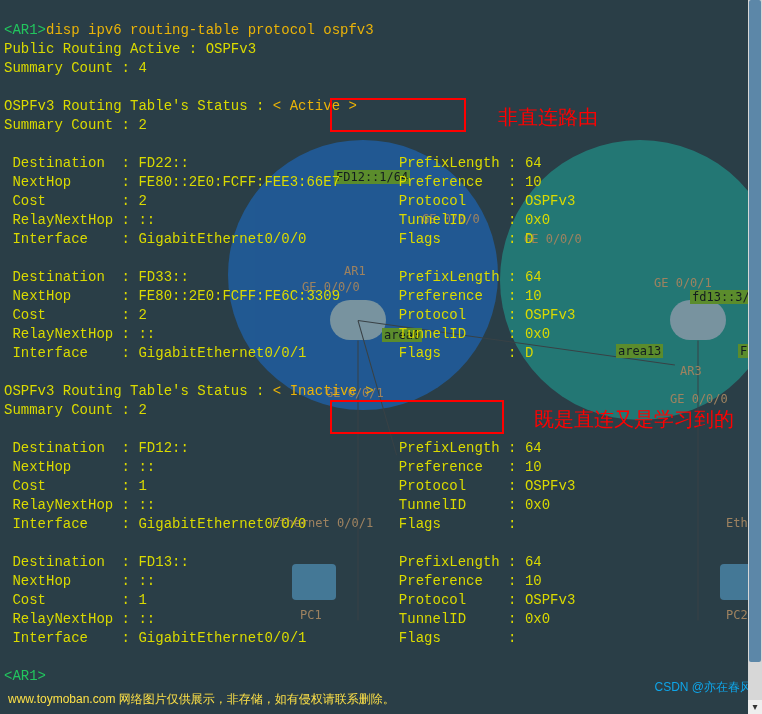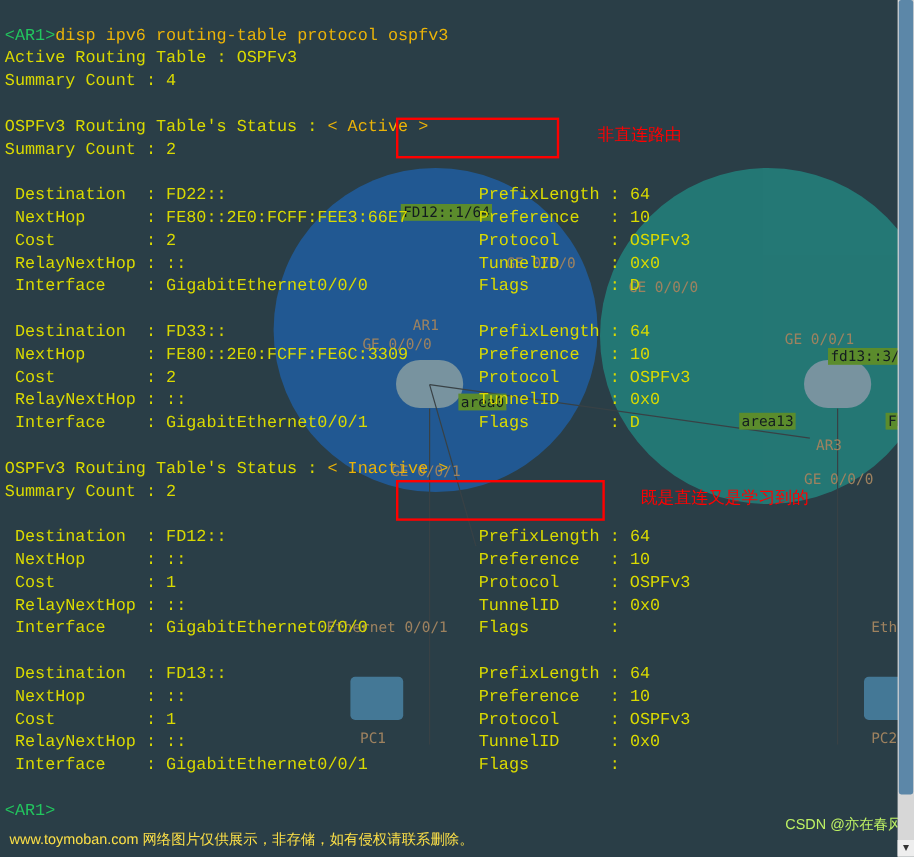--- a/index.html
+++ b/index.html
@@ -1,29 +1,29 @@
 <!DOCTYPE html>
 <html><head>
 <meta charset="utf-8">
 <style>
   html,body{margin:0;padding:0;width:762px;height:714px;overflow:hidden;background:#2a3e47;font-family:"Courier New",monospace;font-size:14px;color:#dada00;position:relative}
   .terminal{position:relative;z-index:2;white-space:pre;line-height:19px;padding:2px 4px}
   .prompt{color:#22c55e}
   .cyan{color:#eab308}
   .red-box{position:absolute;border:2px solid #f00;z-index:3}
-  .anno{position:absolute;color:#f00;font-family:Liberation Sans, sans-serif;font-size:14px;z-index:3}
+  .anno{position:absolute;color:#f00;font-family:Liberation Sans, sans-serif;font-size:20px;z-index:3}
   .topo{position:absolute;inset:0;z-index:1;opacity:.55}
   .circle{position:absolute;border-radius:50%}
   .router{position:absolute;width:56px;height:40px;border-radius:22px;background:#b8d9e8}
   .pc{position:absolute;width:44px;height:36px;background:#5aa8d8;border-radius:4px}
   .link{position:absolute;background:#444;height:1px}
   .lbl{position:absolute;background:#84cc16;color:#000;font:12px monospace;padding:0 2px}
   .lbl2{position:absolute;color:#fdba74;font:12px monospace}
   .watermark{position:absolute;bottom:6px;left:8px;color:#fde047;font:12px sans-serif;z-index:4}
-  .watermark2{position:absolute;bottom:18px;right:10px;color:#bef264;font:12px sans-serif;z-index:4}
+  .watermark2{position:absolute;bottom:18px;right:10px;color:#0ea5e9;font:12px sans-serif;z-index:4}
   #scroll{position:absolute;right:0;top:0;width:14px;height:714px;background:#d7d7d7;z-index:5}
   #thumb{position:absolute;left:1px;top:0;width:12px;height:662px;background:#5c87a8;border-radius:2px}
   #sb-down{position:absolute;bottom:0;left:0;width:14px;height:14px;background:#eee;color:#333;text-align:center;font:10px/14px sans-serif}
 </style>
 </head>
 <body>
 
 <div class="topo">
   <div class="circle" style="left:228px;top:140px;width:270px;height:270px;background:#1a6fd0"></div>
   <div class="circle" style="left:500px;top:140px;width:280px;height:280px;background:#1fa79a"></div>
@@ -49,21 +49,21 @@
   <span class="lbl2" style="left:272px;top:516px">Ethernet 0/0/1</span>
   <span class="lbl2" style="left:726px;top:516px">Ethern</span>
   <span class="lbl2" style="left:344px;top:264px">AR1</span>
   <span class="lbl2" style="left:680px;top:364px">AR3</span>
   <span class="lbl2" style="left:300px;top:608px">PC1</span>
   <span class="lbl2" style="left:726px;top:608px">PC2</span>
 </div>
 
 <div class="terminal">
 <span class="prompt">&lt;AR1&gt;</span><span class="cyan">disp ipv6 routing-table protocol ospfv3</span>
-<span>Active Routing Table : OSPFv3</span>
+<span>Public Routing Active : OSPFv3</span>
 <span>Summary Count : 4</span>
 
 <span>OSPFv3 Routing Table's Status :</span><span class="cyan"> &lt; Active &gt;</span>
 <span>Summary Count : 2</span>
 
  Destination  : <span>FD22::</span>                         PrefixLength : <span>64</span>
  NextHop      : <span>FE80::2E0:FCFF:FEE3:66E7</span>       Preference   : <span>10</span>
  Cost         : <span>2</span>                              Protocol     : <span>OSPFv3</span>
  RelayNextHop : <span>::</span>                             TunnelID     : <span>0x0</span>
  Interface    : <span>GigabitEthernet0/0/0</span>           Flags        : <span>D</span>

